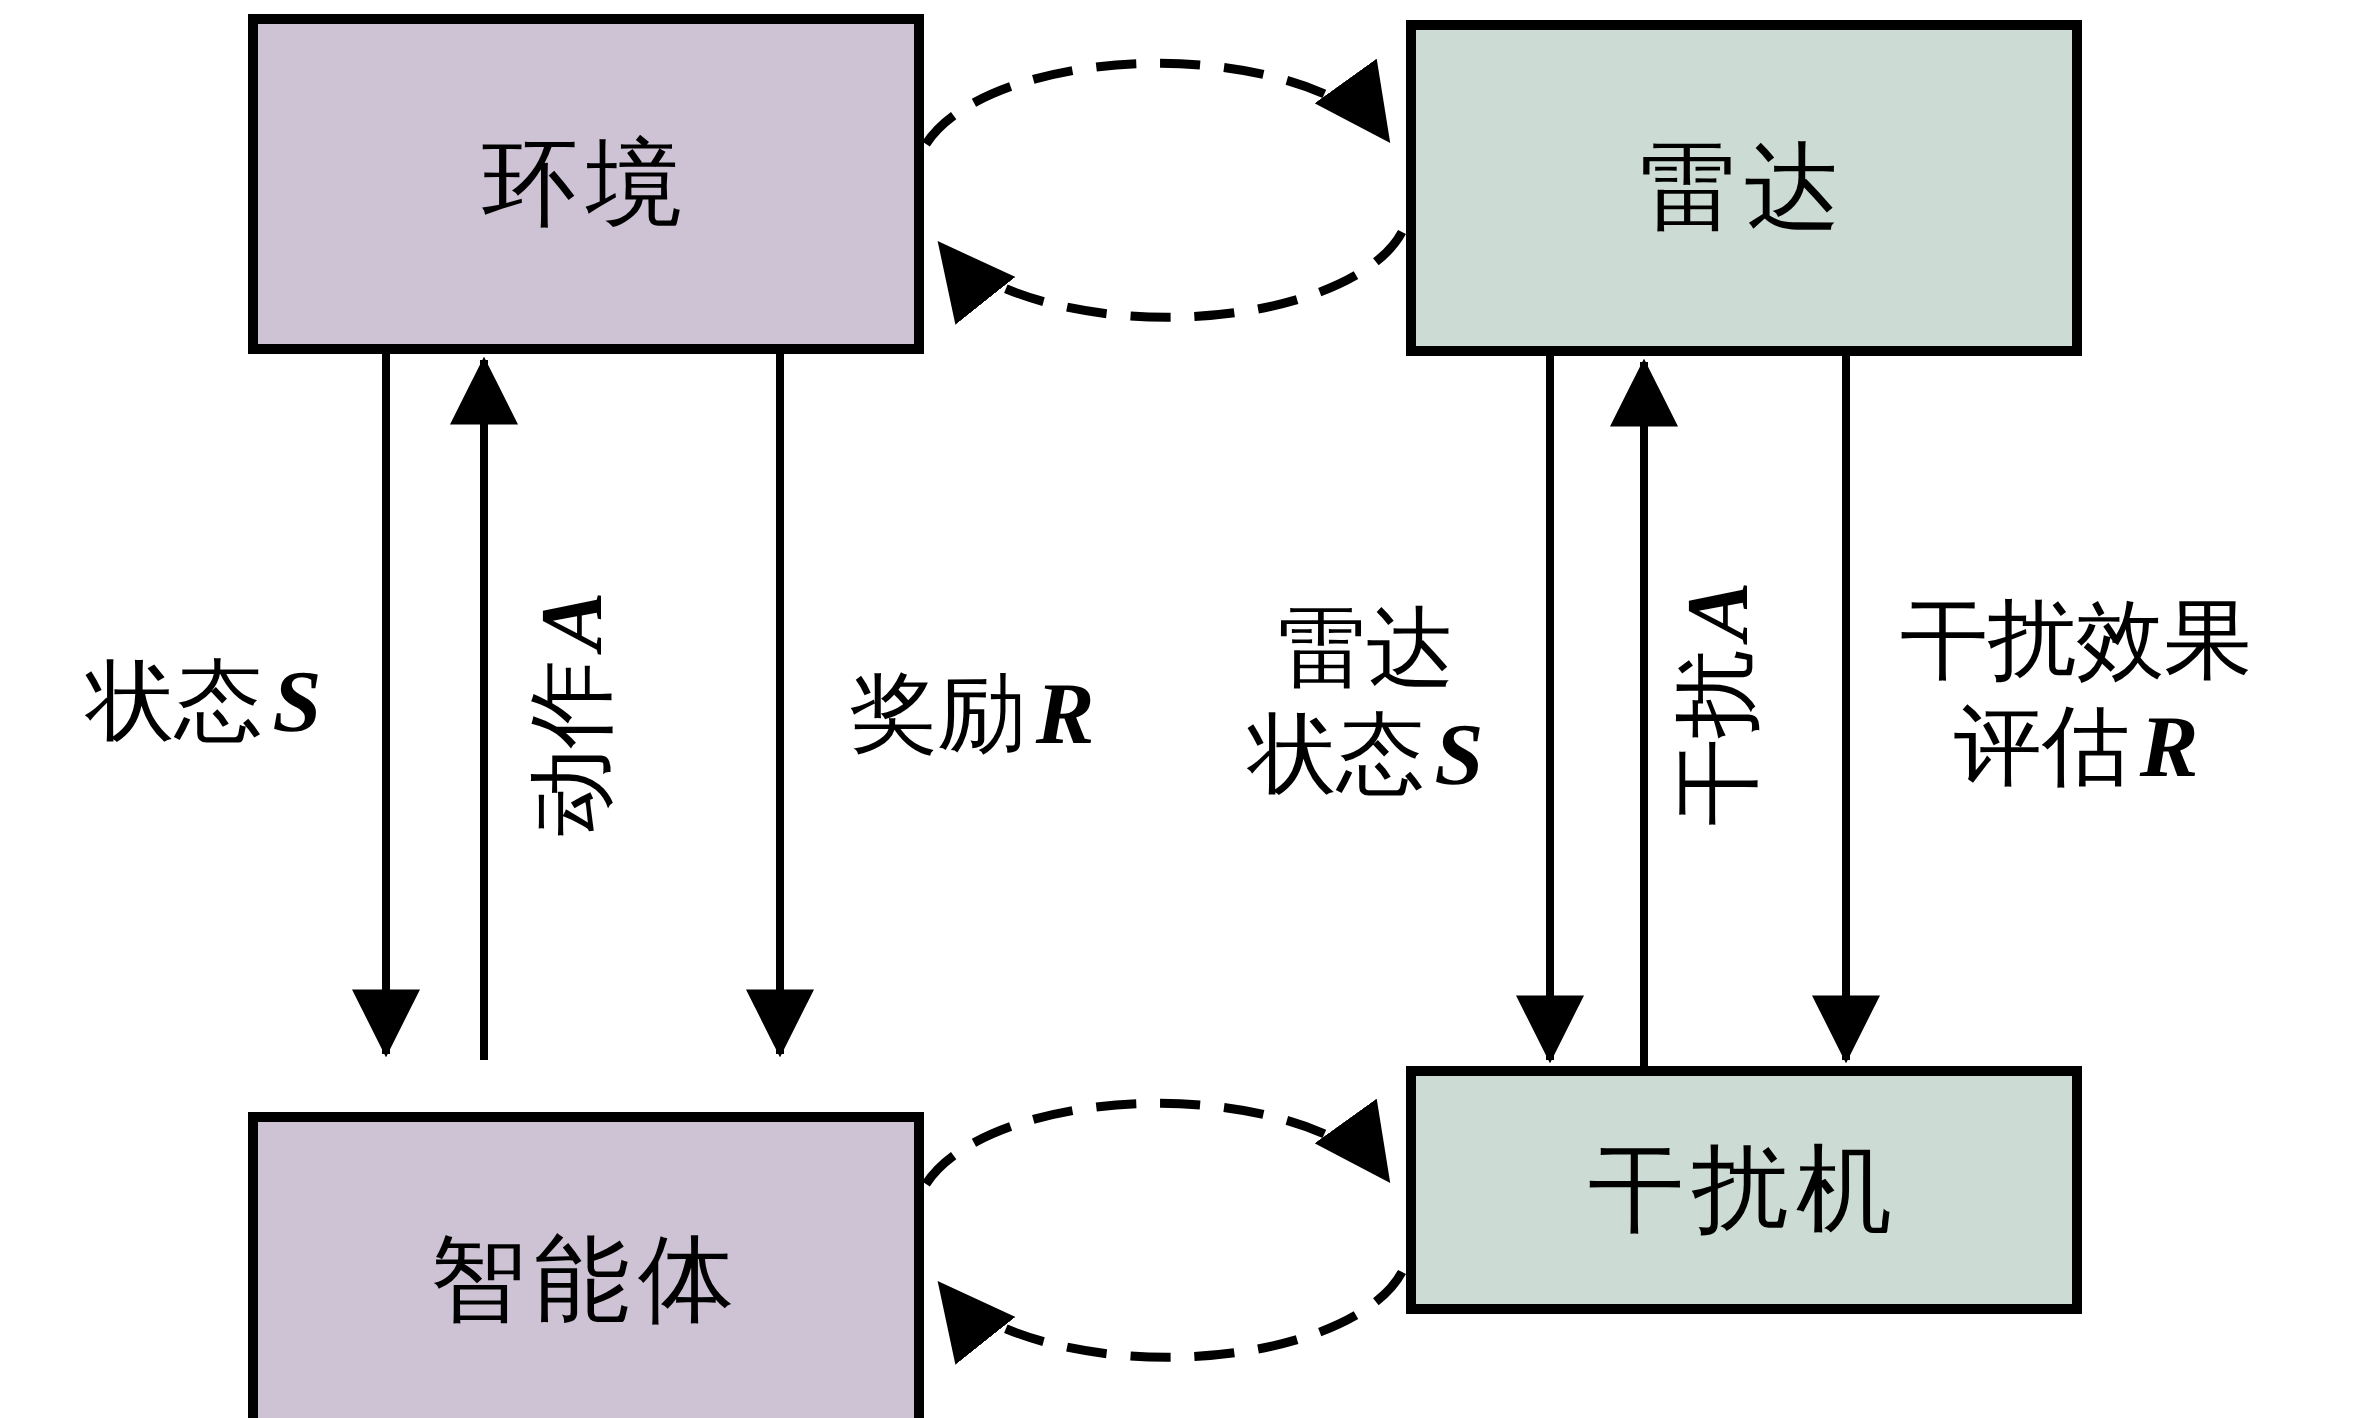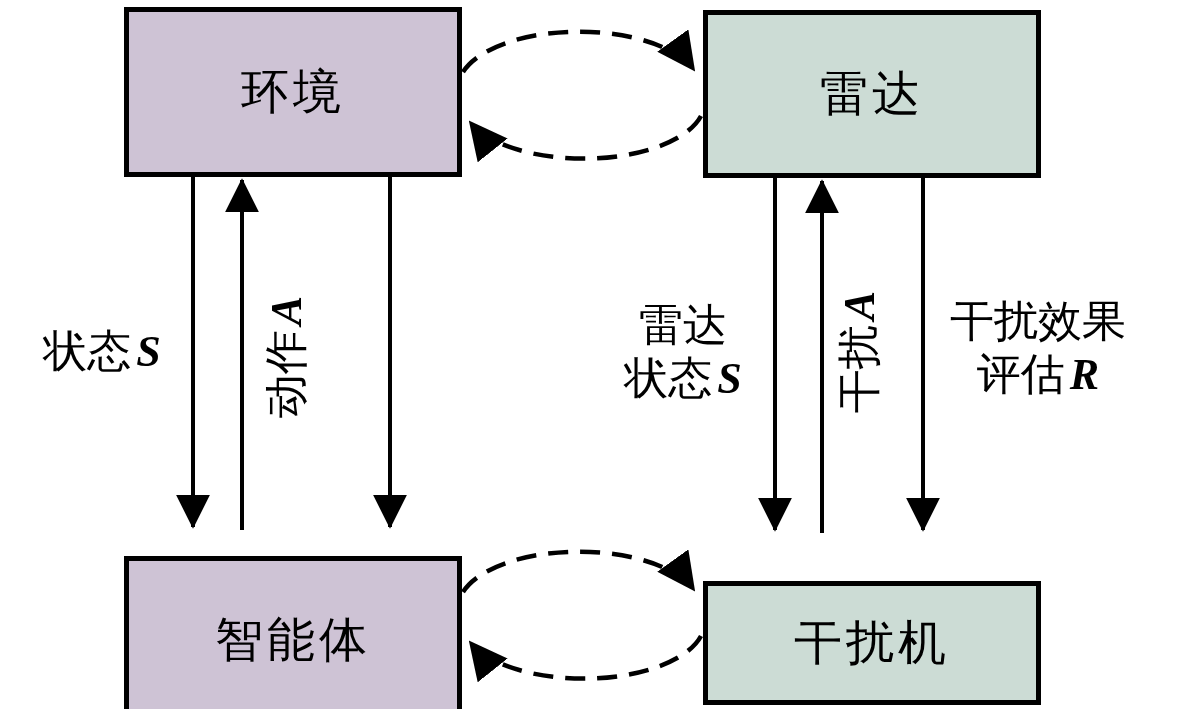--- a/index.html
+++ b/index.html
@@ -16,21 +16,21 @@
     position:absolute;
     border:5px solid #000;
     box-sizing:border-box;
     display:flex; align-items:center; justify-content:center;
     font-size:48px;
     letter-spacing:4px;
   }
   #node-env    { left:124px; top:7px;   width:338px; height:170px; }
   #node-radar  { left:703px; top:10px;  width:338px; height:168px; }
   #node-agent  { left:124px; top:556px; width:338px; height:167px; }
-  #node-jammer { left:703px; top:533px; width:338px; height:124px;margin-top:48px; }
+  #node-jammer { left:703px; top:533px; width:338px; height:124px; }
 
   .edge-label {
     position:absolute;
     transform:translate(-50%,-50%);
     font-size:44px;
     line-height:1.2;
     text-align:center;
     white-space:nowrap;
   }
   .edge-label.rot { transform:translate(-50%,-50%) rotate(-90deg); }
@@ -89,20 +89,23 @@
   </div>
 
   <div class="edge-label" id="lbl-state">
     <span>状态</span><i class="mvar">S</i>
   </div>
 
   <div class="edge-label rot" id="lbl-action">
     <span>动作</span><i class="mvar">A</i>
   </div>
 
+  <div class="edge-label" id="lbl-reward">
+    <span>奖励</span><i class="mvar">R</i>
+  </div>
 
   <div class="edge-label" id="lbl-radarstate">
     <div><span>雷达</span></div>
     <div><span>状态</span><i class="mvar">S</i></div>
   </div>
 
   <div class="edge-label rot" id="lbl-jam">
     <span>干扰</span><i class="mvar">A</i>
   </div>
 

